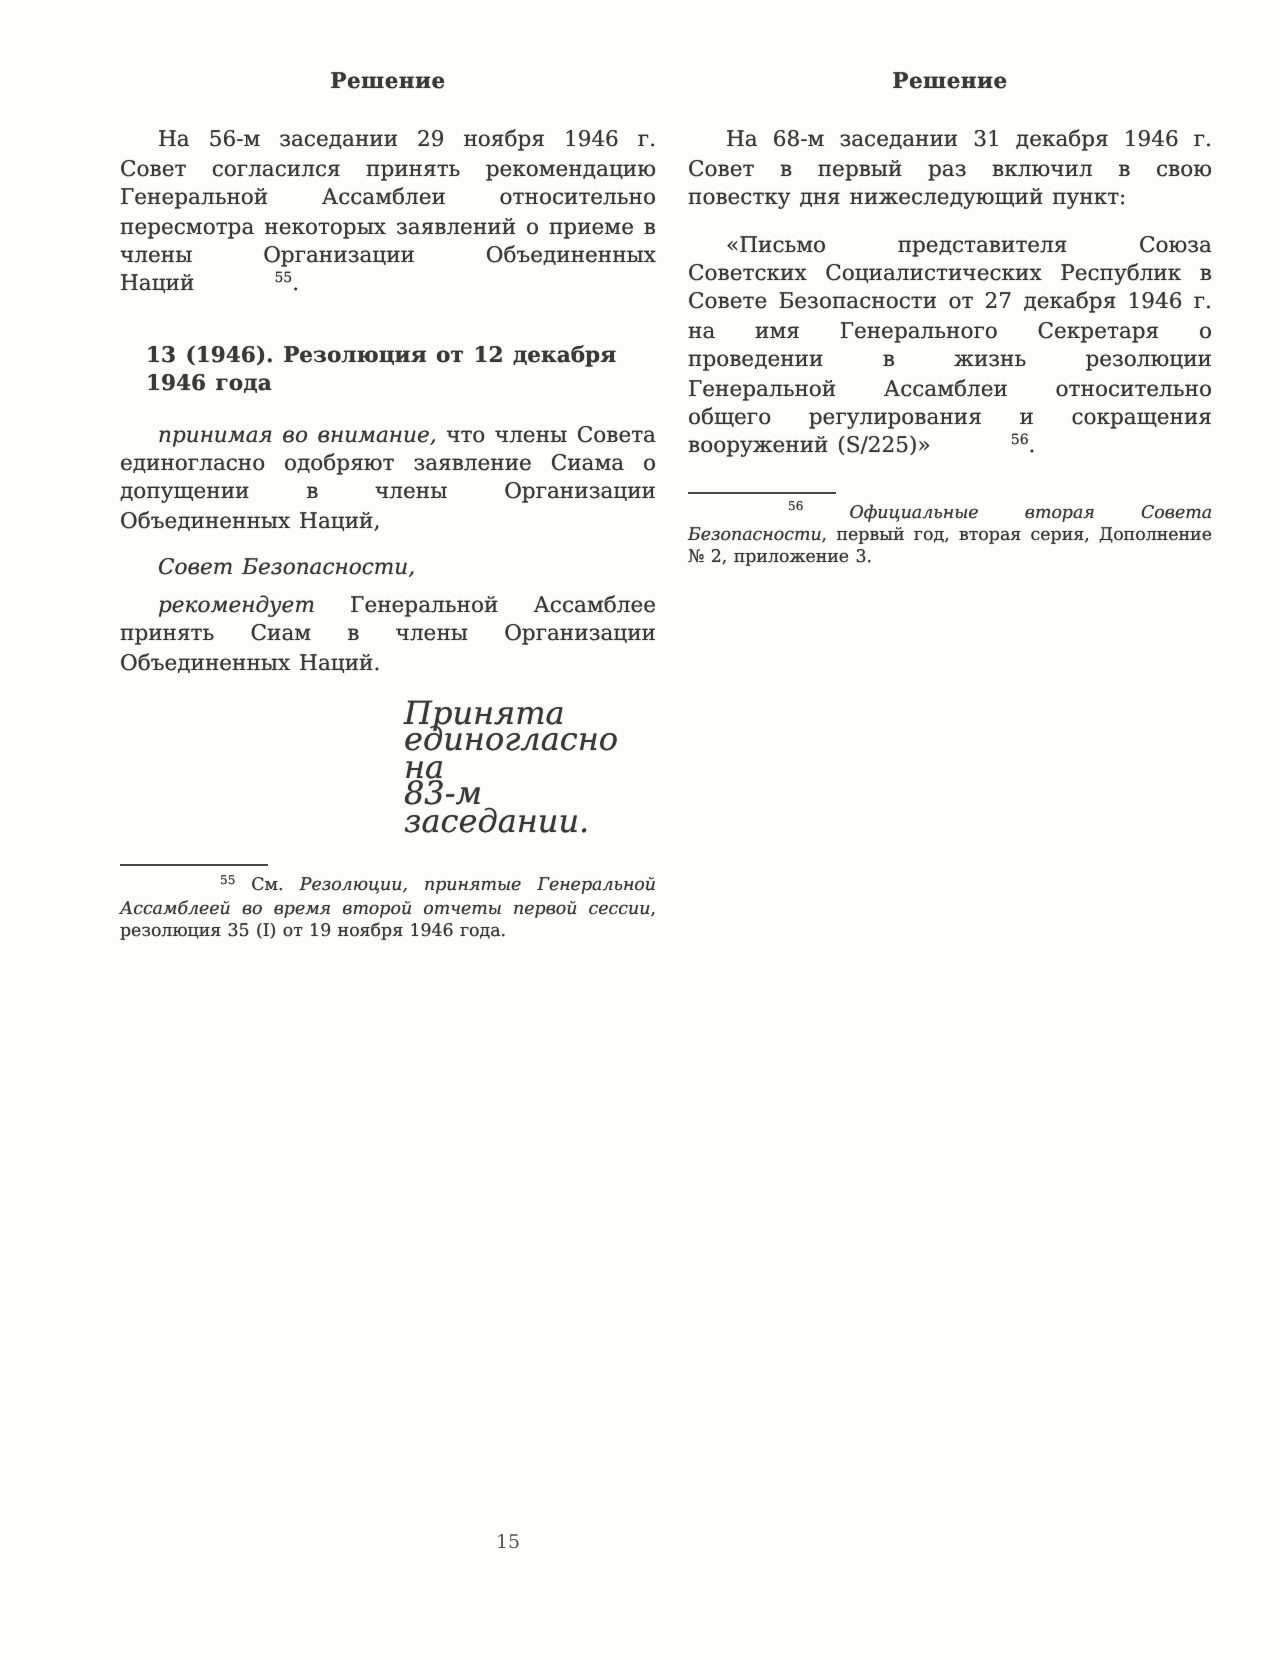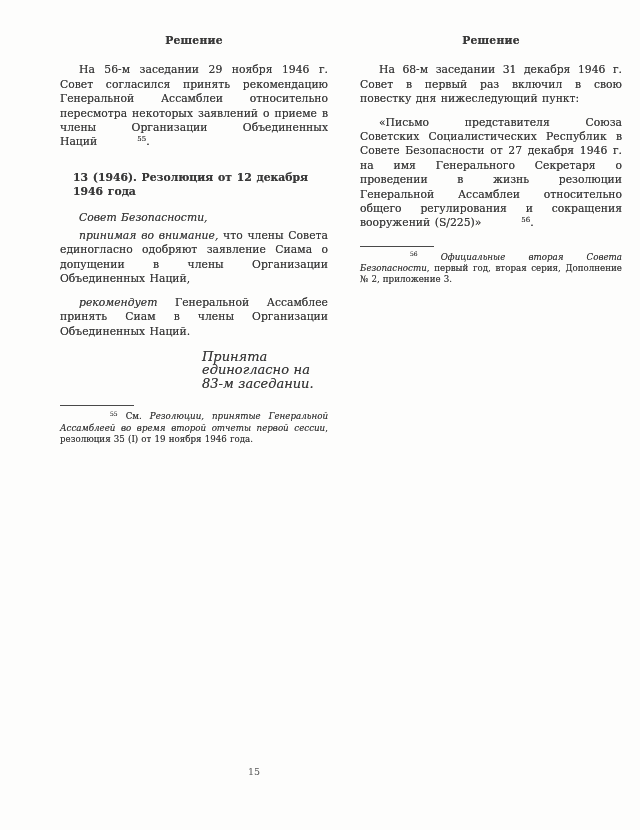--- a/index.html
+++ b/index.html
@@ -16,21 +16,20 @@
     font-family: "DejaVu Serif", "Liberation Serif", serif;
     color: #3a3a3a;
     box-sizing: border-box;
   }
   .columns {
     display: flex;
     padding: 30px 18px 0 60px;
     gap: 16px;
     filter: blur(0.25px) contrast(1.02);
     text-shadow: 0 0 0.6px rgba(45,45,45,0.65);
-    justify-content: space-between;
   }
   .col {
     font-size: 10.8px;
     line-height: 14.4px;
     text-align: justify;
     word-spacing: 1px;
   }
   .col-left  { width: 268px; }
   .col-right { width: 262px; }
 
@@ -61,21 +60,21 @@
   p.no-space { margin-bottom: 4px; }
   .italic { font-style: italic; }
   sup {
     font-size: 7px;
     line-height: 0;
     vertical-align: super;
     margin-left: 40px;
   }
   .adoption {
     font-style: italic;
-    font-size: 13px;
+    font-size: 16px;
     line-height: 13.5px;
     margin: 11px 0 0 142px;
     text-align: left;
     word-spacing: 0.5px;
   }
   .footnote-rule {
     width: 74px;
     height: 0;
     border-top: 1.2px solid #4a4a4a;
     margin: 15px 0 5px 0;
@@ -107,23 +106,23 @@
   <div class="columns">
 
     <div class="col col-left">
 
       <div class="dec-heading">Решение</div>
 
       <p class="body-para"><span>На 56-м заседании 29 ноября 1946 г. Совет согласился принять рекомендацию Генеральной Ассамблеи относительно пересмотра некоторых заявлений о приеме в члены Организации Объединенных Наций</span><sup>55</sup><span>.</span></p>
 
       <div class="res-heading">13 (1946). Резолюция от 12 декабря 1946 года</div>
 
+      <p class="body-para"><span class="italic">принимая во внимание,</span><span> что члены Совета единогласно одобряют заявление Сиама о допущении в члены Организации Объединенных Наций,</span></p>
+
       <p class="body-para italic no-space">Совет Безопасности,</p>
-
-      <p class="body-para"><span class="italic">принимая во внимание,</span><span> что члены Совета единогласно одобряют заявление Сиама о допущении в члены Организации Объединенных Наций,</span></p>
 
       <p class="body-para"><span class="italic">рекомендует</span><span> Генеральной Ассамблее принять Сиам в члены Организации Объединенных Наций.</span></p>
 
       <div class="adoption">
         <div>Принята единогласно на</div>
         <div>83-м заседании.</div>
       </div>
 
       <div class="footnote-rule"></div>
 

